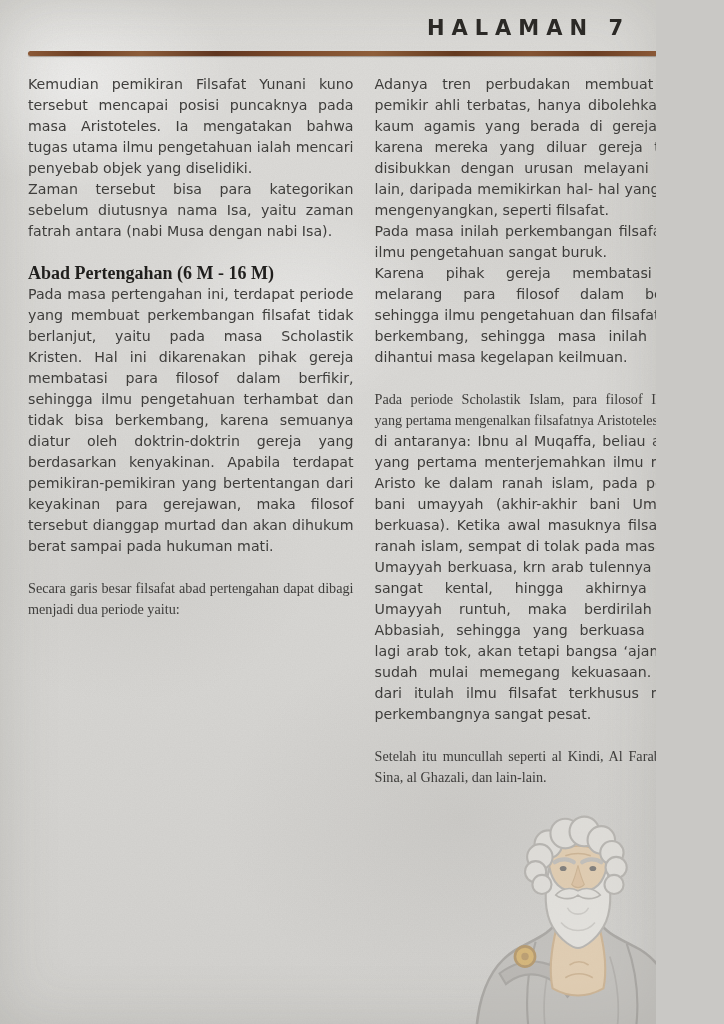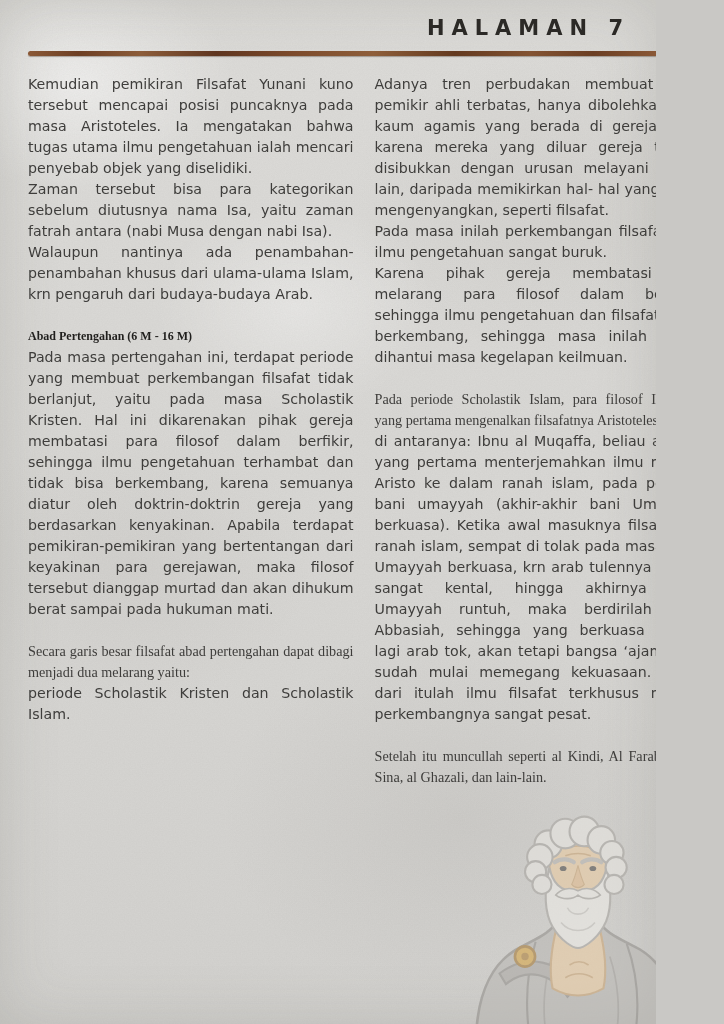--- a/index.html
+++ b/index.html
@@ -33,21 +33,21 @@
     position:absolute;top:74px;left:28px;width:672px;z-index:3;
     display:flex;gap:21px;
     color:#3e3d3b;
   }
   .col{flex:1;min-width:0;}
   .col p,.col h2{
     margin:0;font-size:14.2px;line-height:21px;
     text-align:justify;color:#3e3d3b;
   }
   .col h2{
-    font-size:12px;font-weight:bold;color:#201f1d;text-align:left;
+    font-size:18px;font-weight:bold;color:#201f1d;text-align:left;
   }
   .space-before{margin-top:21px !important;font-family:Liberation Serif, serif;}
   .aristotle{
     position:absolute;right:-28px;bottom:-10px;z-index:2;
     width:212px;height:auto;opacity:0.55;
   }
 </style>
 </head>
 <body>
 
@@ -107,25 +107,23 @@
     <circle cx="50" cy="142" r="3.5" fill="#aa7a2e"></circle>
   </svg>
 
   <div class="header-label">HALAMAN 7</div>
   <div class="rust-line"></div>
 
   <div class="content">
     <div class="col" id="col-left">
         <p>Kemudian pemikiran Filsafat Yunani kuno tersebut mencapai posisi puncaknya pada masa Aristoteles. Ia mengatakan bahwa tugas utama ilmu pengetahuan ialah mencari penyebab objek yang diselidiki.</p>
         <p>Zaman tersebut bisa para kategorikan sebelum diutusnya nama Isa, yaitu zaman fatrah antara (nabi Musa dengan nabi Isa).</p>
-        <p>Walaupun nantinya ada penambahan-penambahan khusus dari ulama-ulama Islam, krn pengaruh dari budaya-budaya Arab.</p>
         <h2 class="space-before">Abad Pertengahan (6 M - 16 M)</h2>
         <p>Pada masa pertengahan ini, terdapat periode yang membuat perkembangan filsafat tidak berlanjut, yaitu pada masa Scholastik Kristen. Hal ini dikarenakan pihak gereja membatasi para filosof dalam berfikir, sehingga ilmu pengetahuan terhambat dan tidak bisa berkembang, karena semuanya diatur oleh doktrin-doktrin gereja yang berdasarkan kenyakinan. Apabila terdapat pemikiran-pemikiran yang bertentangan dari keyakinan para gerejawan, maka filosof tersebut dianggap murtad dan akan dihukum berat sampai pada hukuman mati.</p>
-        <p class="space-before">Secara garis besar filsafat abad pertengahan dapat dibagi menjadi dua melarang yaitu:</p>
-        <p>periode Scholastik Kristen dan Scholastik Islam.</p>
+        <p class="space-before">Secara garis besar filsafat abad pertengahan dapat dibagi menjadi dua periode yaitu:</p>
       </div>
     <div class="col" id="col-right">
         <p>Adanya tren perbudakan membuat para pemikir ahli terbatas, hanya dibolehkan dari kaum agamis yang berada di gereja saja, karena mereka yang diluar gereja terlalu disibukkan dengan urusan melayani orang lain, daripada memikirkan hal- hal yang tidak mengenyangkan, seperti filsafat.</p>
         <p>Pada masa inilah perkembangan filsafat dan ilmu pengetahuan sangat buruk.</p>
         <p>Karena pihak gereja membatasi dan melarang para filosof dalam berfikir, sehingga ilmu pengetahuan dan filsafat tidak berkembang, sehingga masa inilah Eropa dihantui masa kegelapan keilmuan.</p>
         <p class="space-before">Pada periode Scholastik Islam, para filosof Islamlah yang pertama mengenalkan filsafatnya Aristoteles.</p>
         <p>di antaranya: Ibnu al Muqaffa, beliau adalah yang pertama menterjemahkan ilmu mantik Aristo ke dalam ranah islam, pada periode bani umayyah (akhir-akhir bani Umayyah berkuasa). Ketika awal masuknya filsafat ke ranah islam, sempat di tolak pada masa Bani Umayyah berkuasa, krn arab tulennya masih sangat kental, hingga akhirnya Bani Umayyah runtuh, maka berdirilah Bani Abbasiah, sehingga yang berkuasa bukan lagi arab tok, akan tetapi bangsa ‘ajam juga sudah mulai memegang kekuasaan. Maka dari itulah ilmu filsafat terkhusus mantik perkembangnya sangat pesat.</p>
         <p class="space-before">Setelah itu muncullah seperti al Kindi, Al Farabi, Ibnu Sina, al Ghazali, dan lain-lain.</p>
       </div>
   </div>

